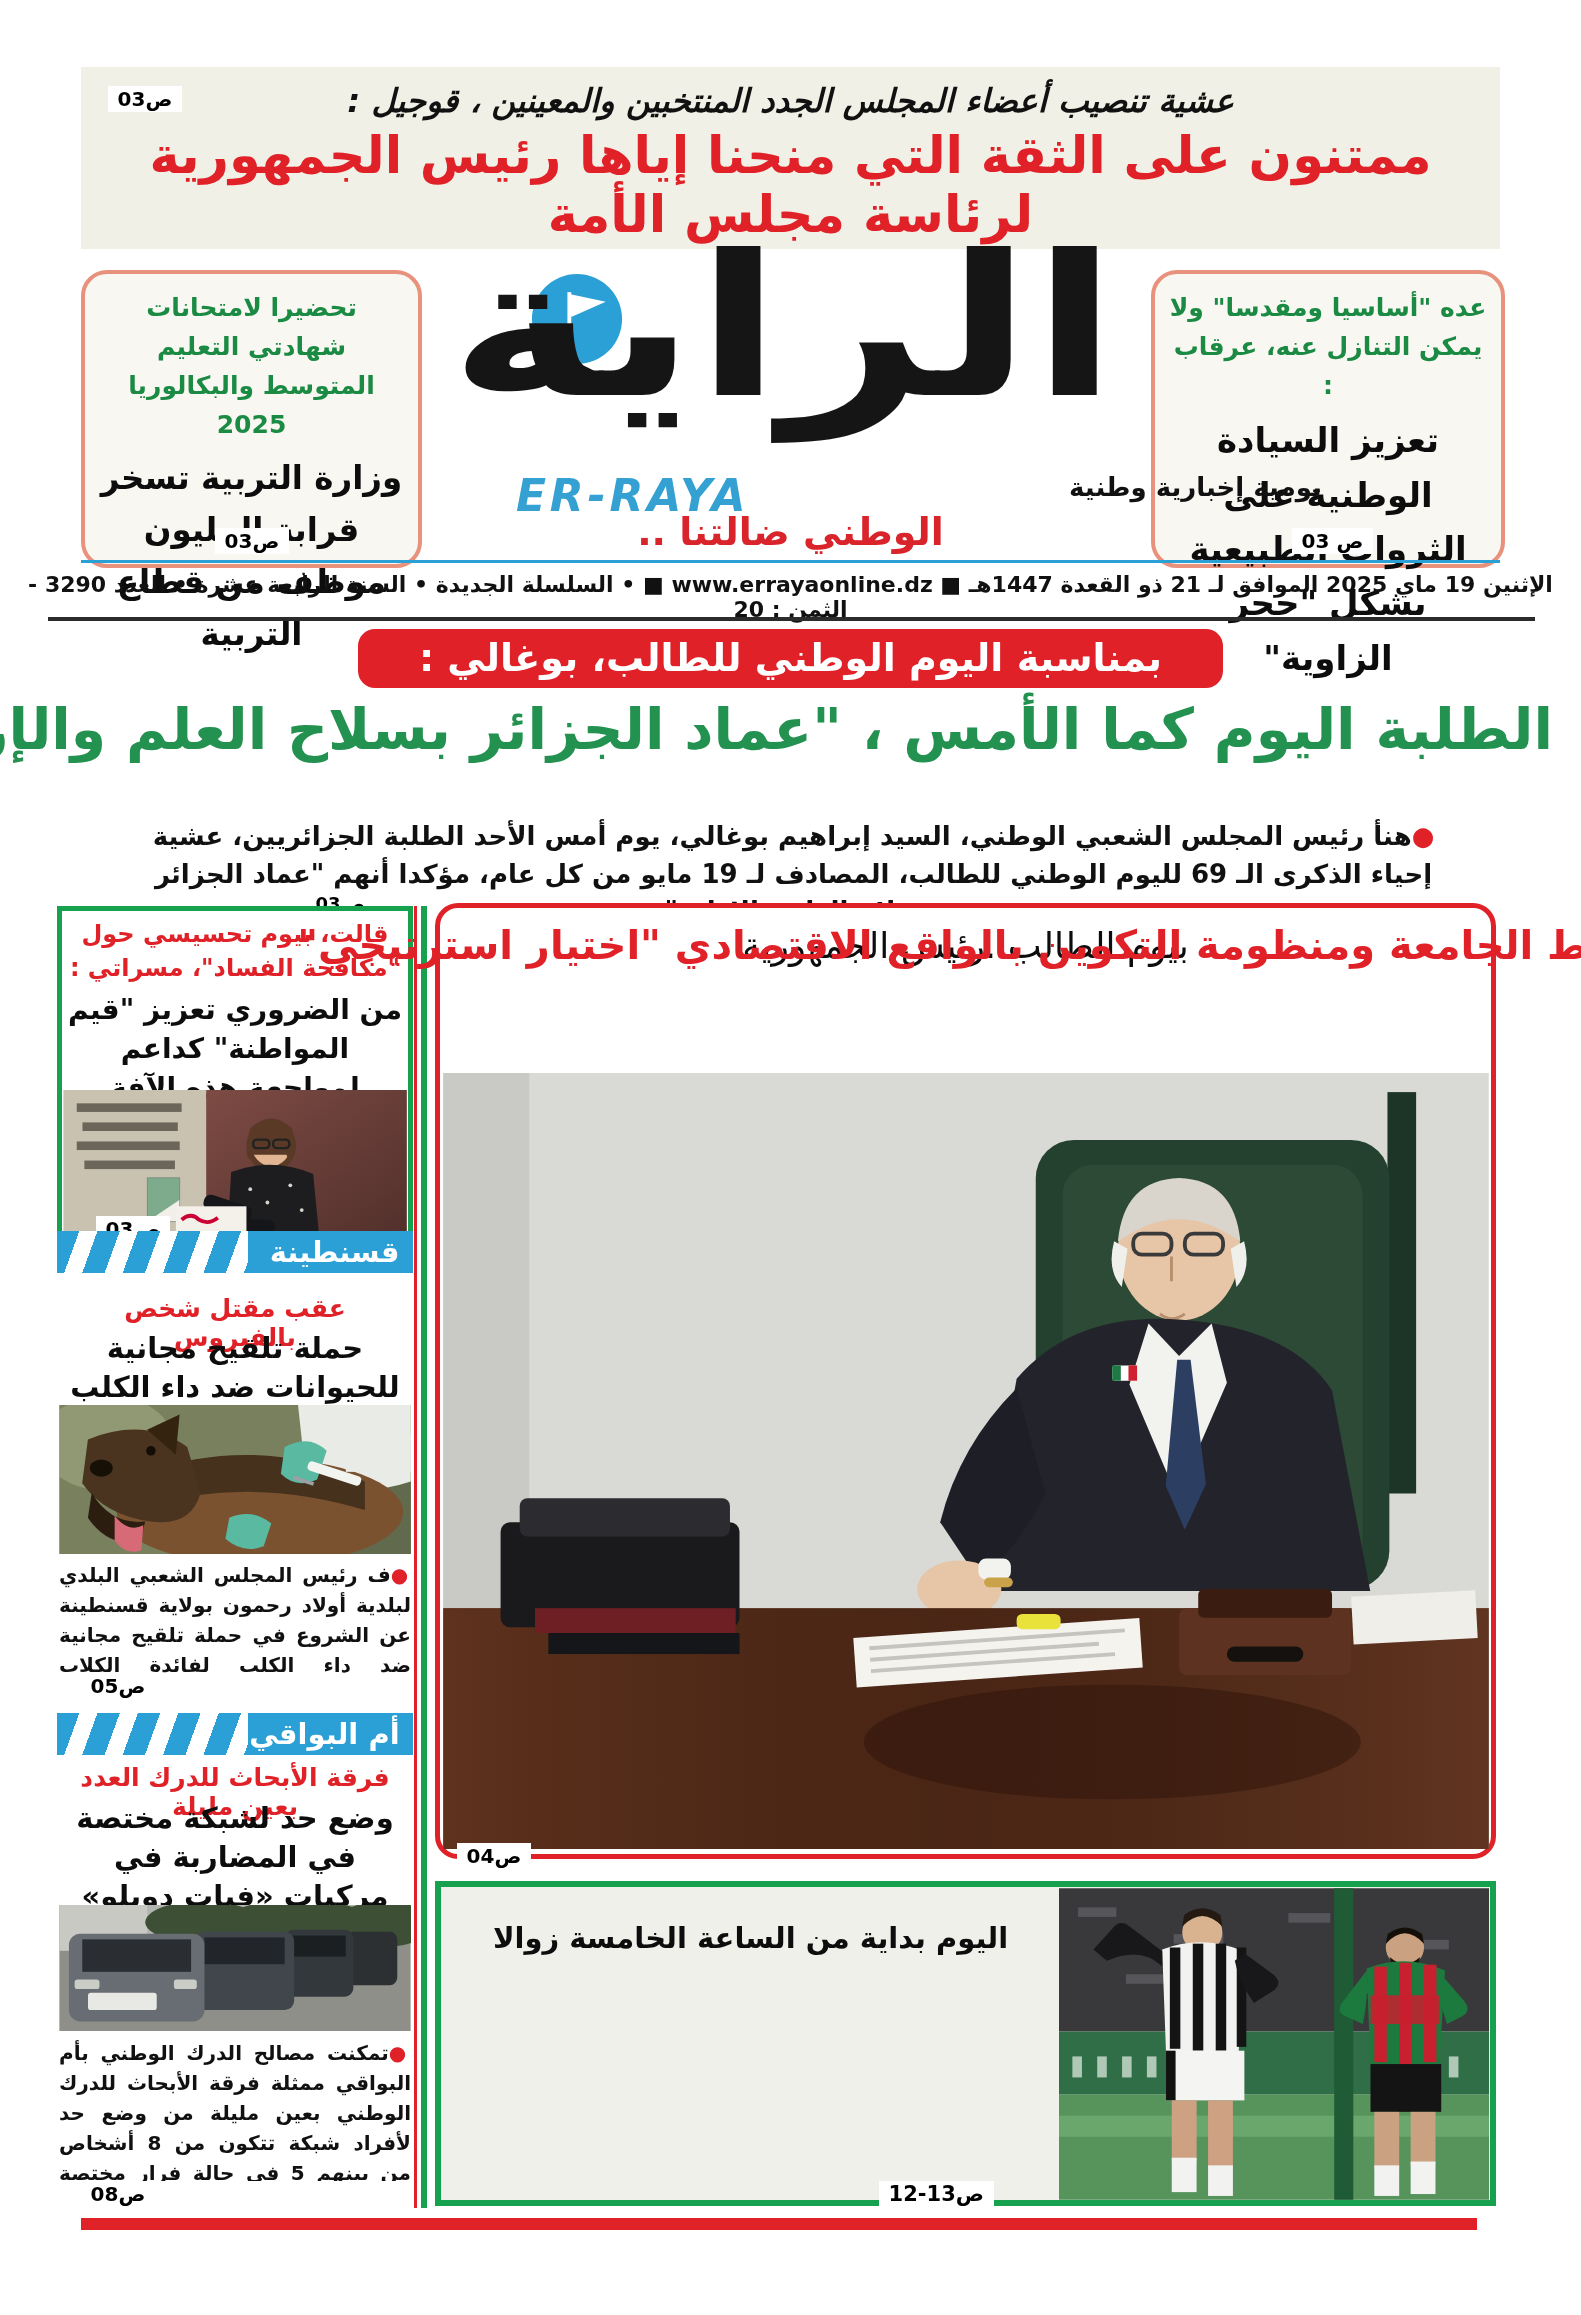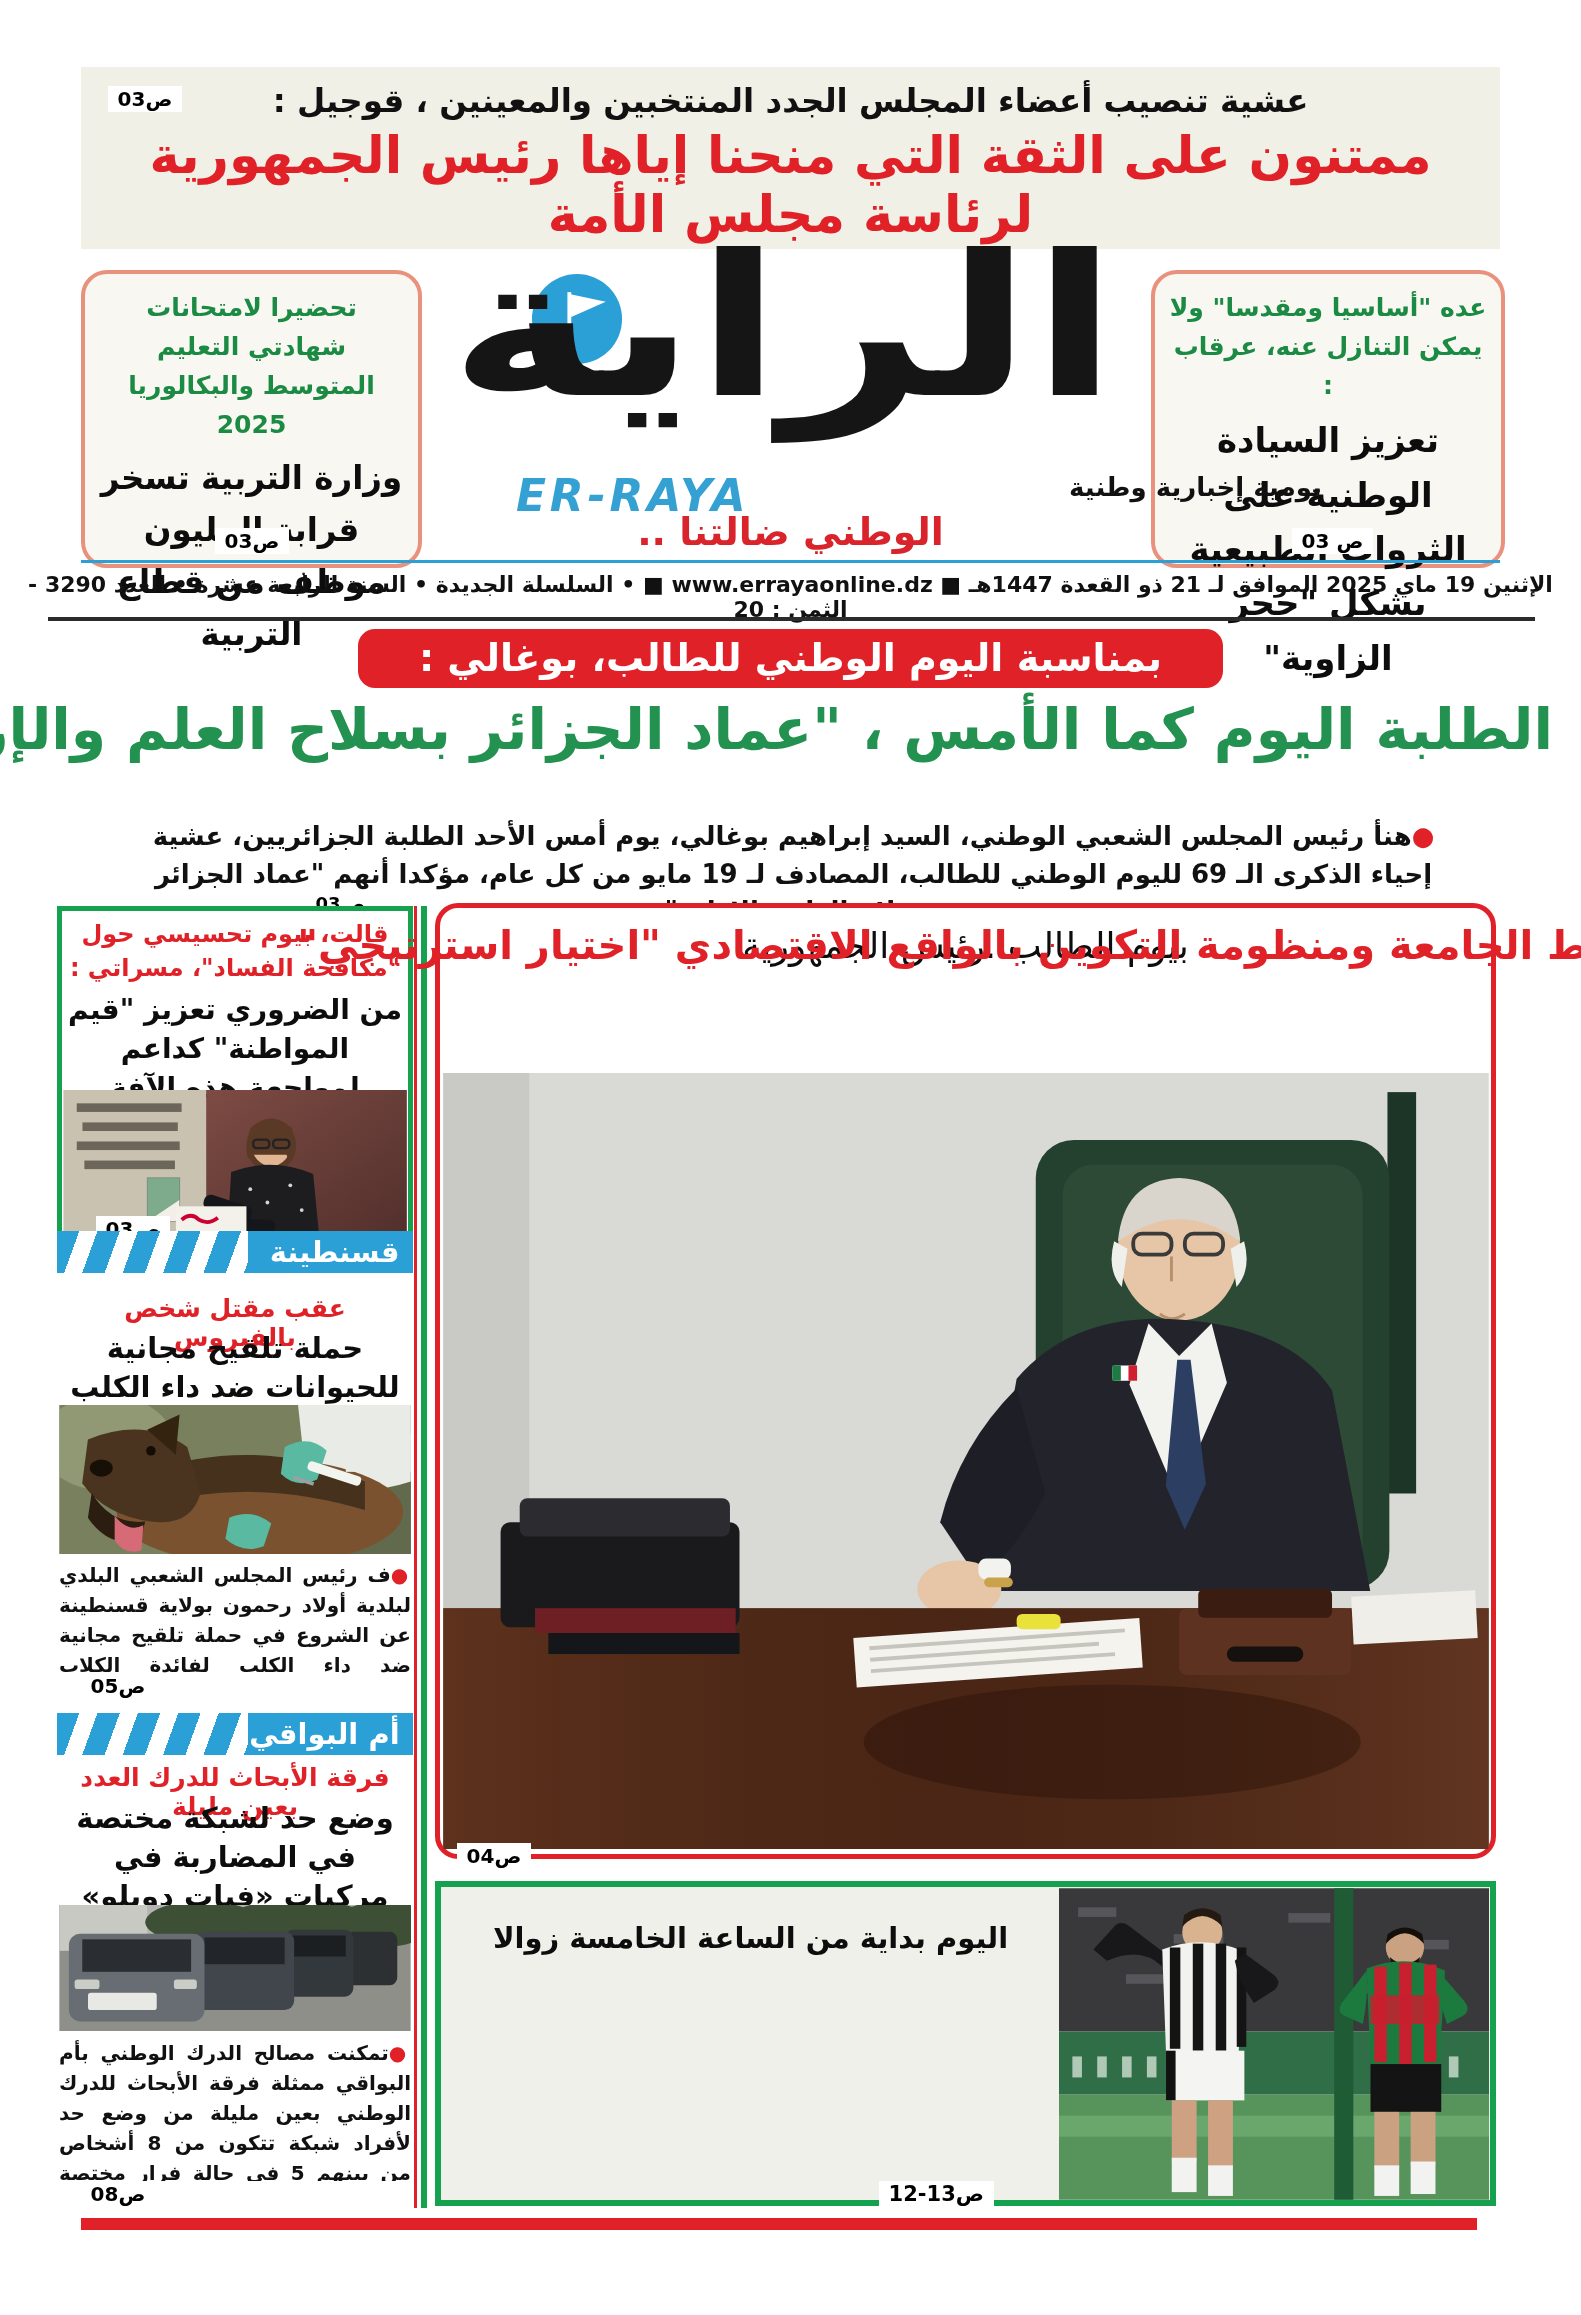--- a/index.html
+++ b/index.html
@@ -3,21 +3,21 @@
 <meta charset="utf-8">
 <style>
   html,body{margin:0;padding:0;background:#888;}
   #page{position:relative;width:1581px;height:2315px;background:#ffffff;
         font-family:"DejaVu Sans",sans-serif;direction:rtl;overflow:hidden;}
   .abs{position:absolute;}
   .c{text-align:center;}
   .b{font-weight:bold;}
   
   .top-strip{left:81px;top:67px;width:1419px;height:182px;background:#f1f0e7;}
-  .top-kicker{left:0;top:84px;width:100%;font-size:32.5px;color:#111;}
+  .top-kicker{left:0;top:84px;width:100%;font-size:32.5px;color:#111;font-style:italic;}
   .top-headline{left:0;top:126px;width:100%;font-size:51px;color:#e02128;letter-spacing:-1px;}
   .pref{background:#fff;color:#000;font-weight:bold;font-size:20px;line-height:26px;padding:0 9.6px;}
   
   .mbox{border:4.8px solid #e8917c;border-radius:26px;background:#f8f7f2;padding-top:15.3px;}
   .mbox .gk{color:#1b8a43;font-size:25px;font-weight:bold;line-height:1.55;padding:0 13.4px;}
   .mbox .bt{color:#0d0d0d;font-size:32.5px;font-weight:bold;line-height:1.6;padding:0 11.5px;margin-top:7.6px;}
   .left-mbox{left:81px;top:270px;width:333px;height:275px;}
   .right-mbox{left:1151px;top:270px;width:346px;height:275px;}
   
   .logo-ar{left:449px;top:229px;width:669px;font-size:196px;font-weight:bold;color:#151515;

